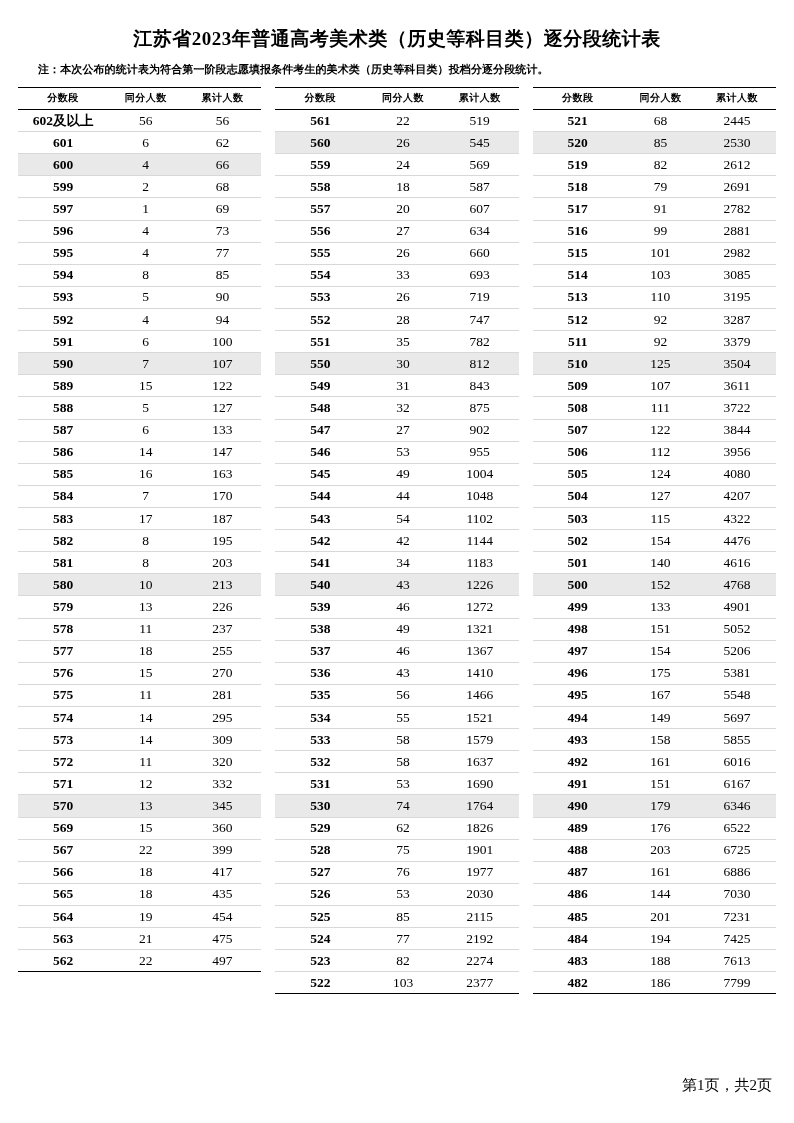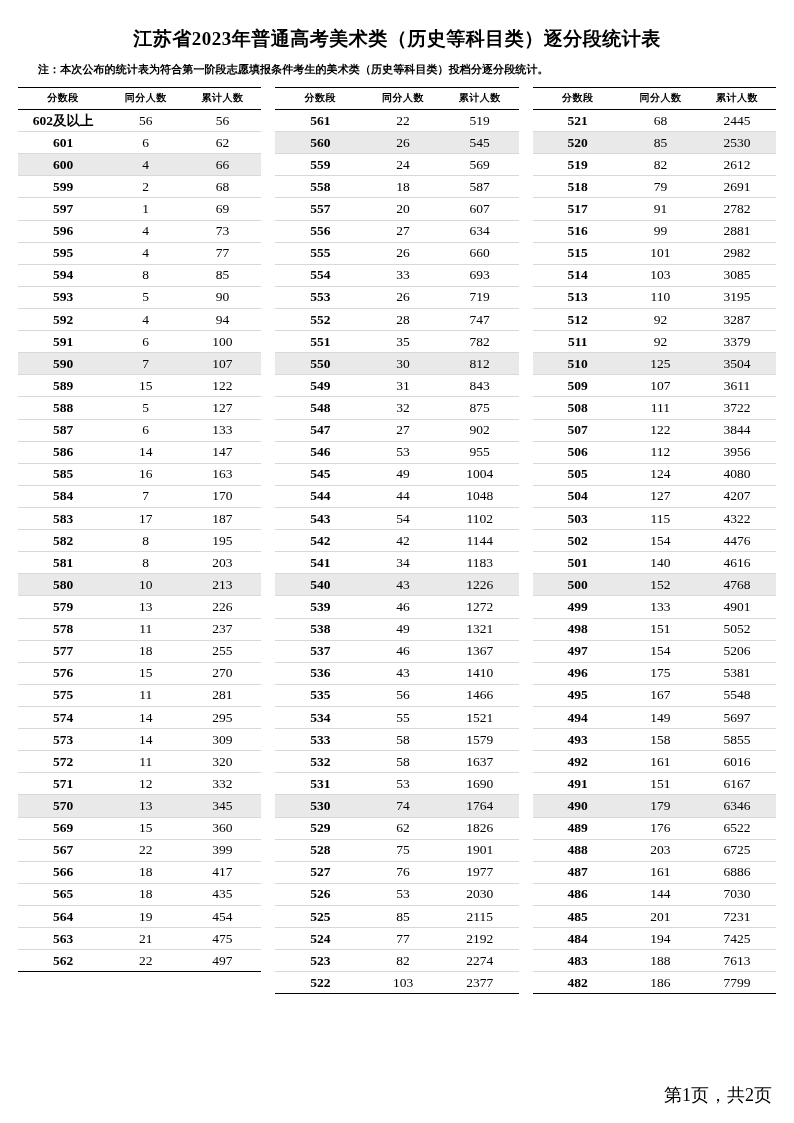--- a/index.html
+++ b/index.html
@@ -77,22 +77,22 @@
   table.grade-table tr.last td {
     border-bottom: 1.6px solid #000;
     margin-top: 40px;
   }
   col.c1 { width: 37%; }
   col.c2 { width: 31%; }
   col.c3 { width: 32%; }
   .footer {
     position: absolute;
     right: 22px;
-    bottom: 16px;
-    font-size: 18px;
+    bottom: 28px;
+    font-size: 15px;
   }
 </style>
 </head>
 <body>
 
 <div class="page">
   <div class="doc-title">江苏省2023年普通高考美术类（历史等科目类）逐分段统计表</div>
   <div class="doc-note">注：本次公布的统计表为符合第一阶段志愿填报条件考生的美术类（历史等科目类）投档分逐分段统计。</div>
 
   <div class="columns">

